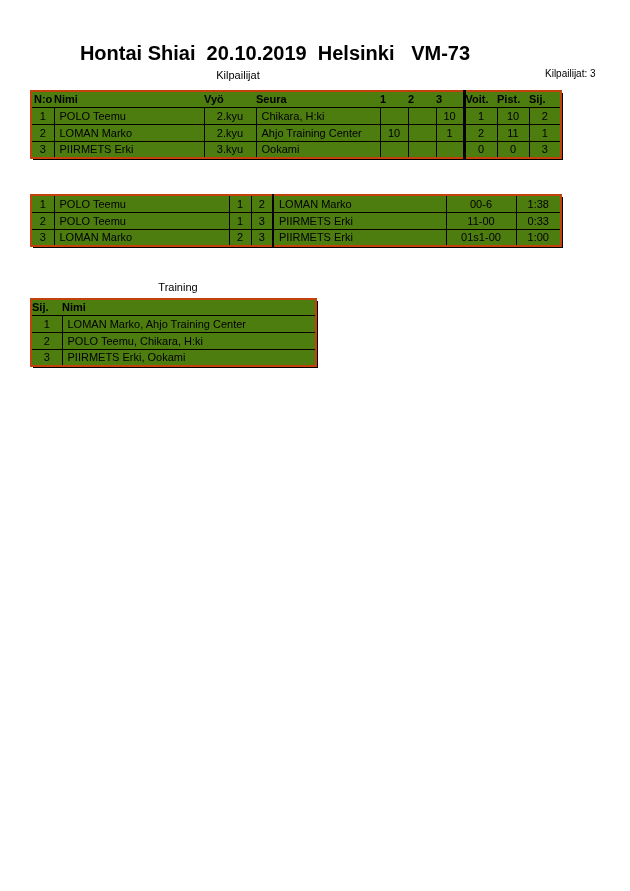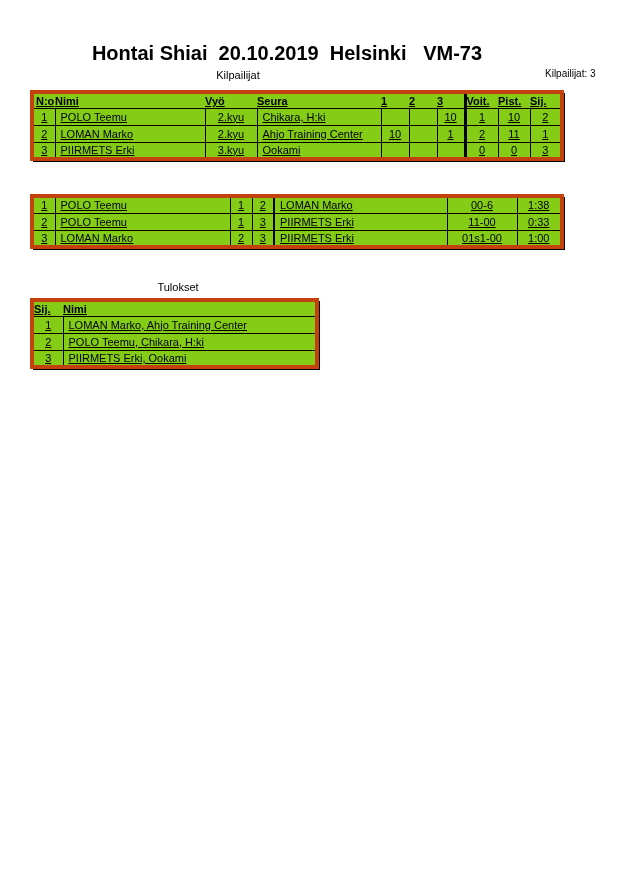--- a/index.html
+++ b/index.html
@@ -3,38 +3,37 @@
 <meta charset="utf-8">
 <style>
   * { margin:0; padding:0; box-sizing:border-box; }
   html,body { background:#e8e8e8; }
   body { font-family:"Liberation Sans", sans-serif; color:#000; }
   .page {
     position:relative; width:630px; height:891px; background:#ffffff;
     margin:0 auto; overflow:hidden;
   }
   .page-title {
-    position:absolute; top:42px; left:16px; width:542px; text-align:center;
+    position:absolute; top:42px; left:4px; width:542px; text-align:center;
     font-size:20px; font-weight:bold; white-space:pre; letter-spacing:0;
   }
   .section-heading {
     position:absolute; font-size:11px; font-weight:normal; text-align:center;
   }
   .heading-competitors { top:69px; left:0; width:476px; }
   .heading-matches    { top:177px; left:0; width:588px; }
   .heading-results    { top:281px; left:0; width:356px; }
   .competitor-count {
     position:absolute; top:68px; left:545px; font-size:10px;
   }
   table {
     position:absolute; border-collapse:collapse; table-layout:fixed;
-    background:#84cc16; font-size:11px;
-    border:4px solid #c2410c;
+    background:#4d7c0f; font-size:11px;
+    border:2px solid #c2410c;
     box-shadow:2px 2px 0 -1px #000;
-    text-decoration:underline;
   }
   .t1 { top:90px;  left:30px; width:530px; }
   .t2 { top:194px; left:30px; width:530px; }
   .t3 { top:298px; left:30px; width:285px; }
   th {
     font-weight:bold; border:none; border-bottom:1px solid #000;
     height:16px; padding:0; white-space:nowrap; text-align:left;
     vertical-align:middle; overflow:visible; font-size:11px;
   }
   td {
@@ -156,21 +155,21 @@
       <td class="al">LOMAN Marko</td>
       <td>2</td>
       <td>3</td>
       <td class="al med-l">PIIRMETS Erki</td>
       <td>01s1-00</td>
       <td>1:00</td>
     </tr>
   </tbody>
     </table>
 
-  <div class="section-heading heading-results">Tulokset</div>
+  <div class="section-heading heading-results">Training</div>
 
   <table class="t3">
     <colgroup>
       <col style="width:31px">
         <col style="width:254px">
     </colgroup>
     <tbody>
         <tr>
       <th>Sij.</th>
       <th>Nimi</th>

